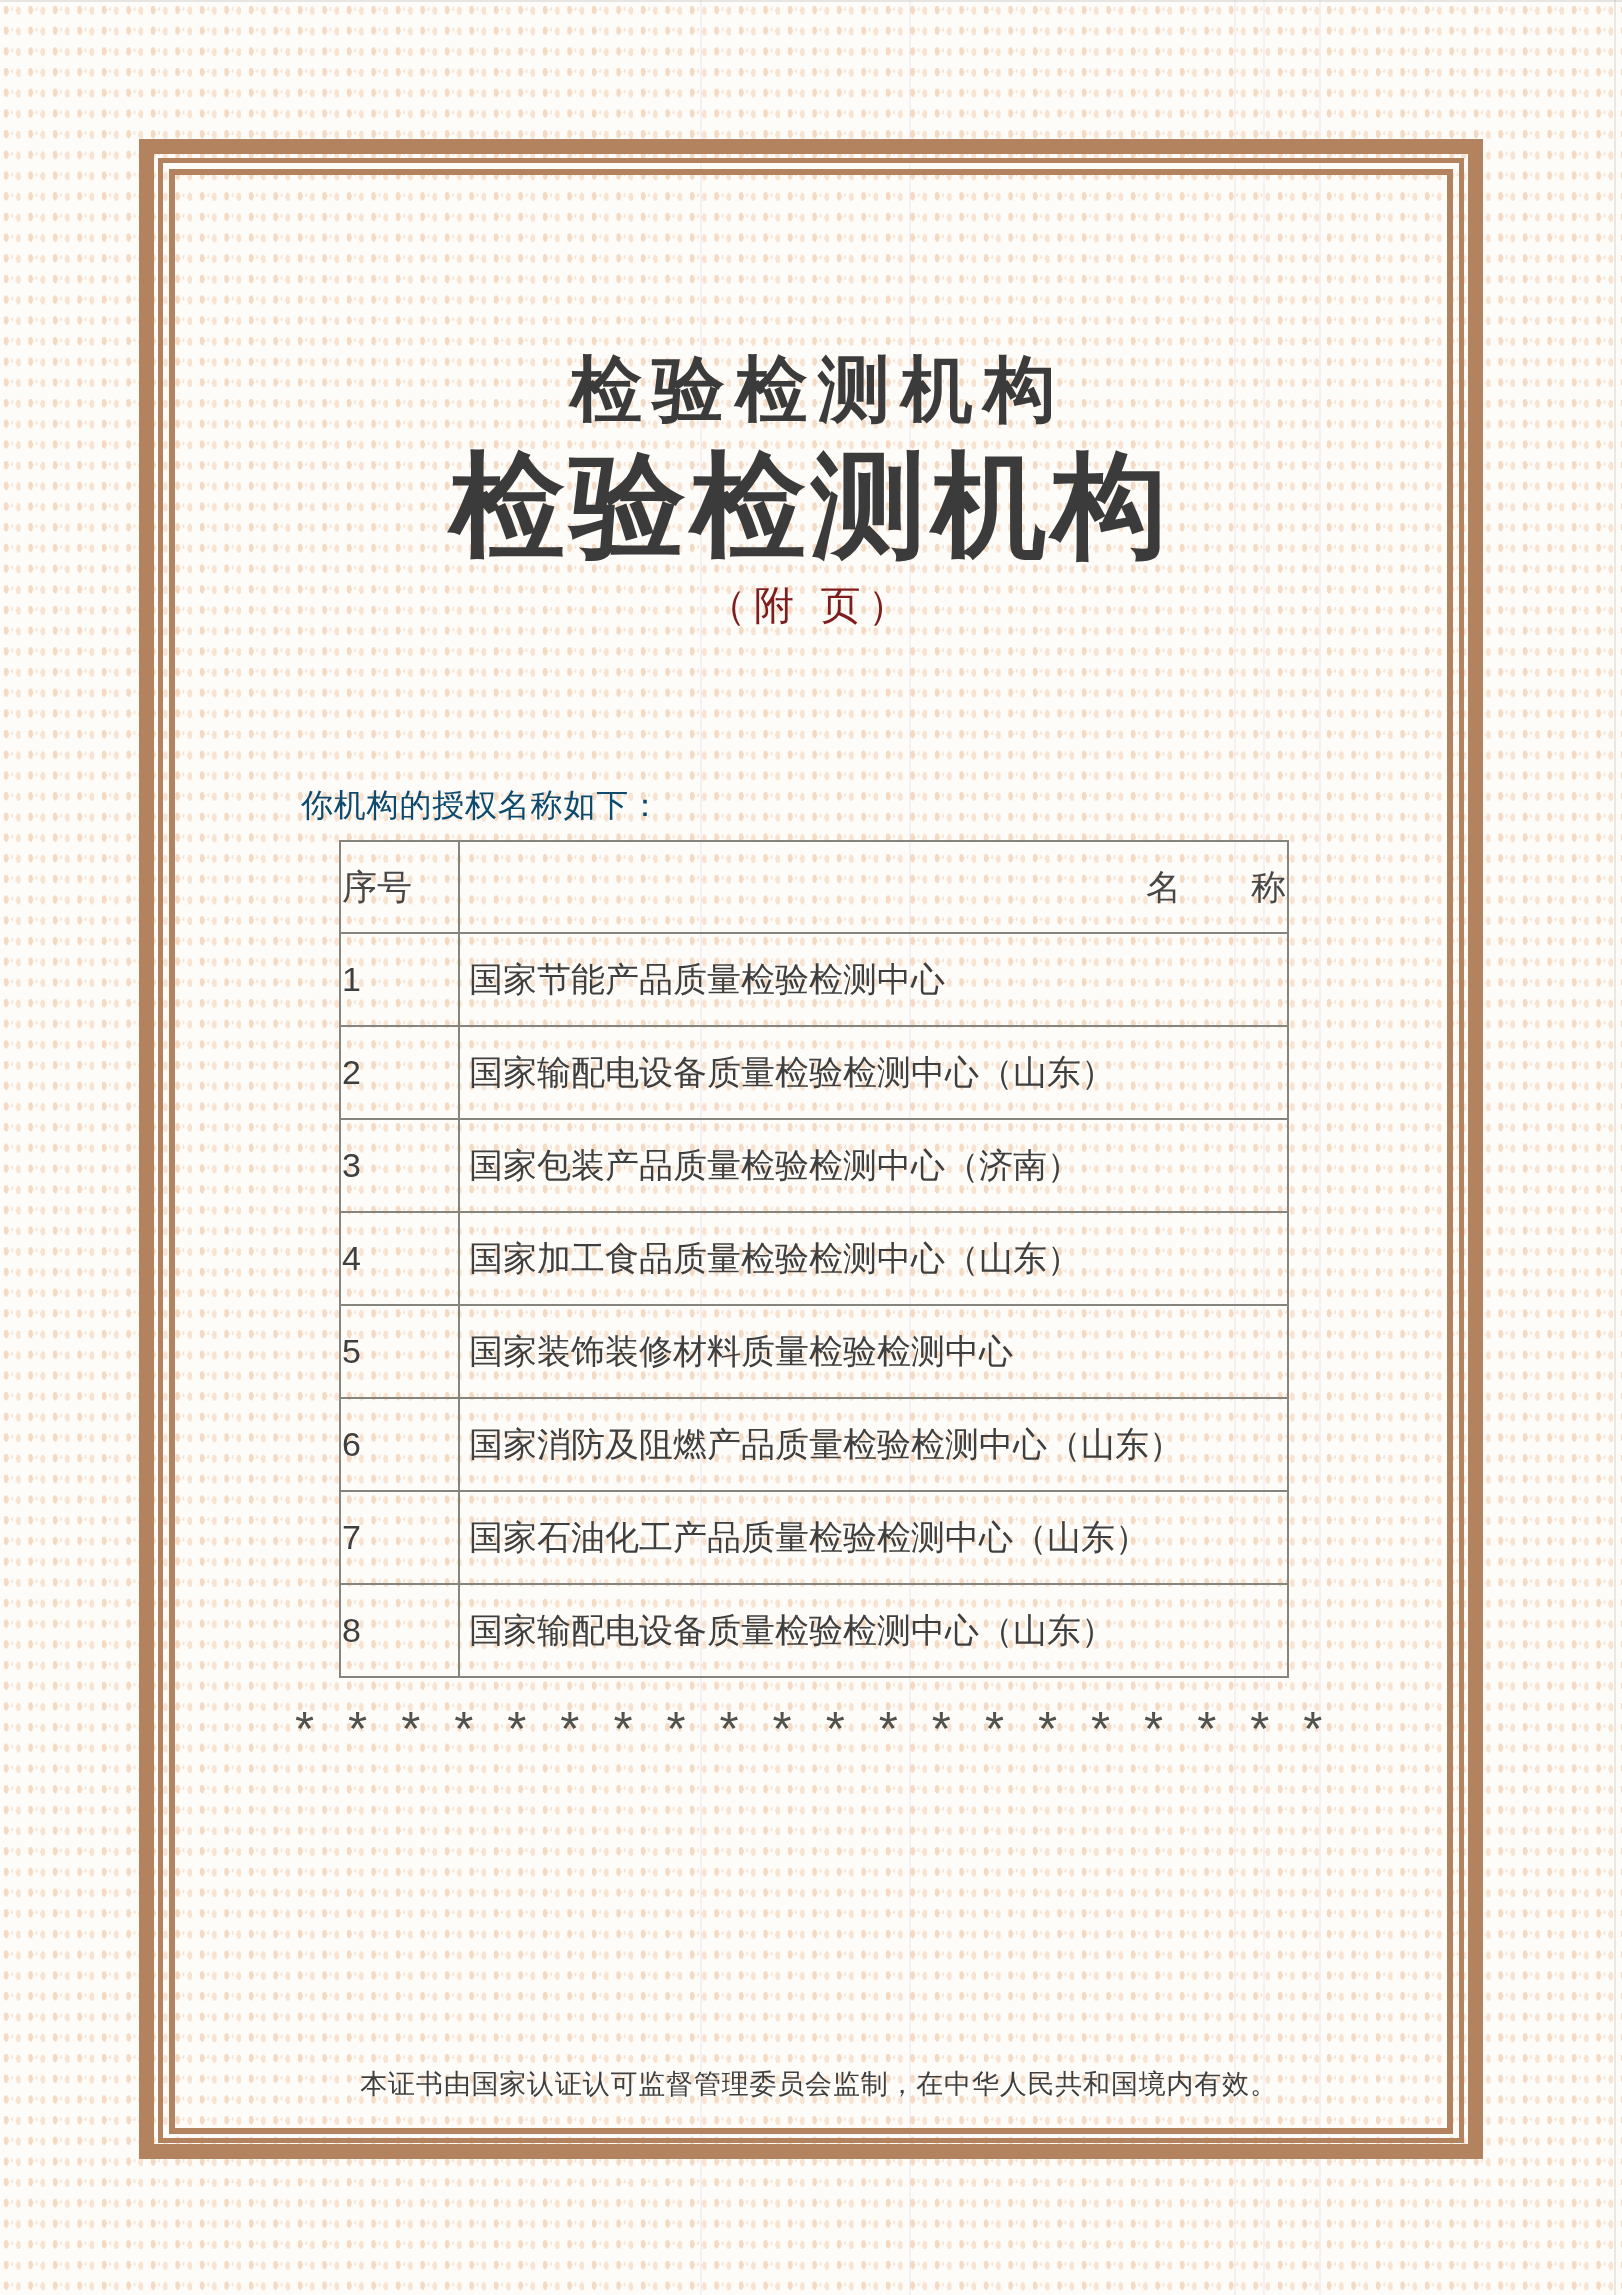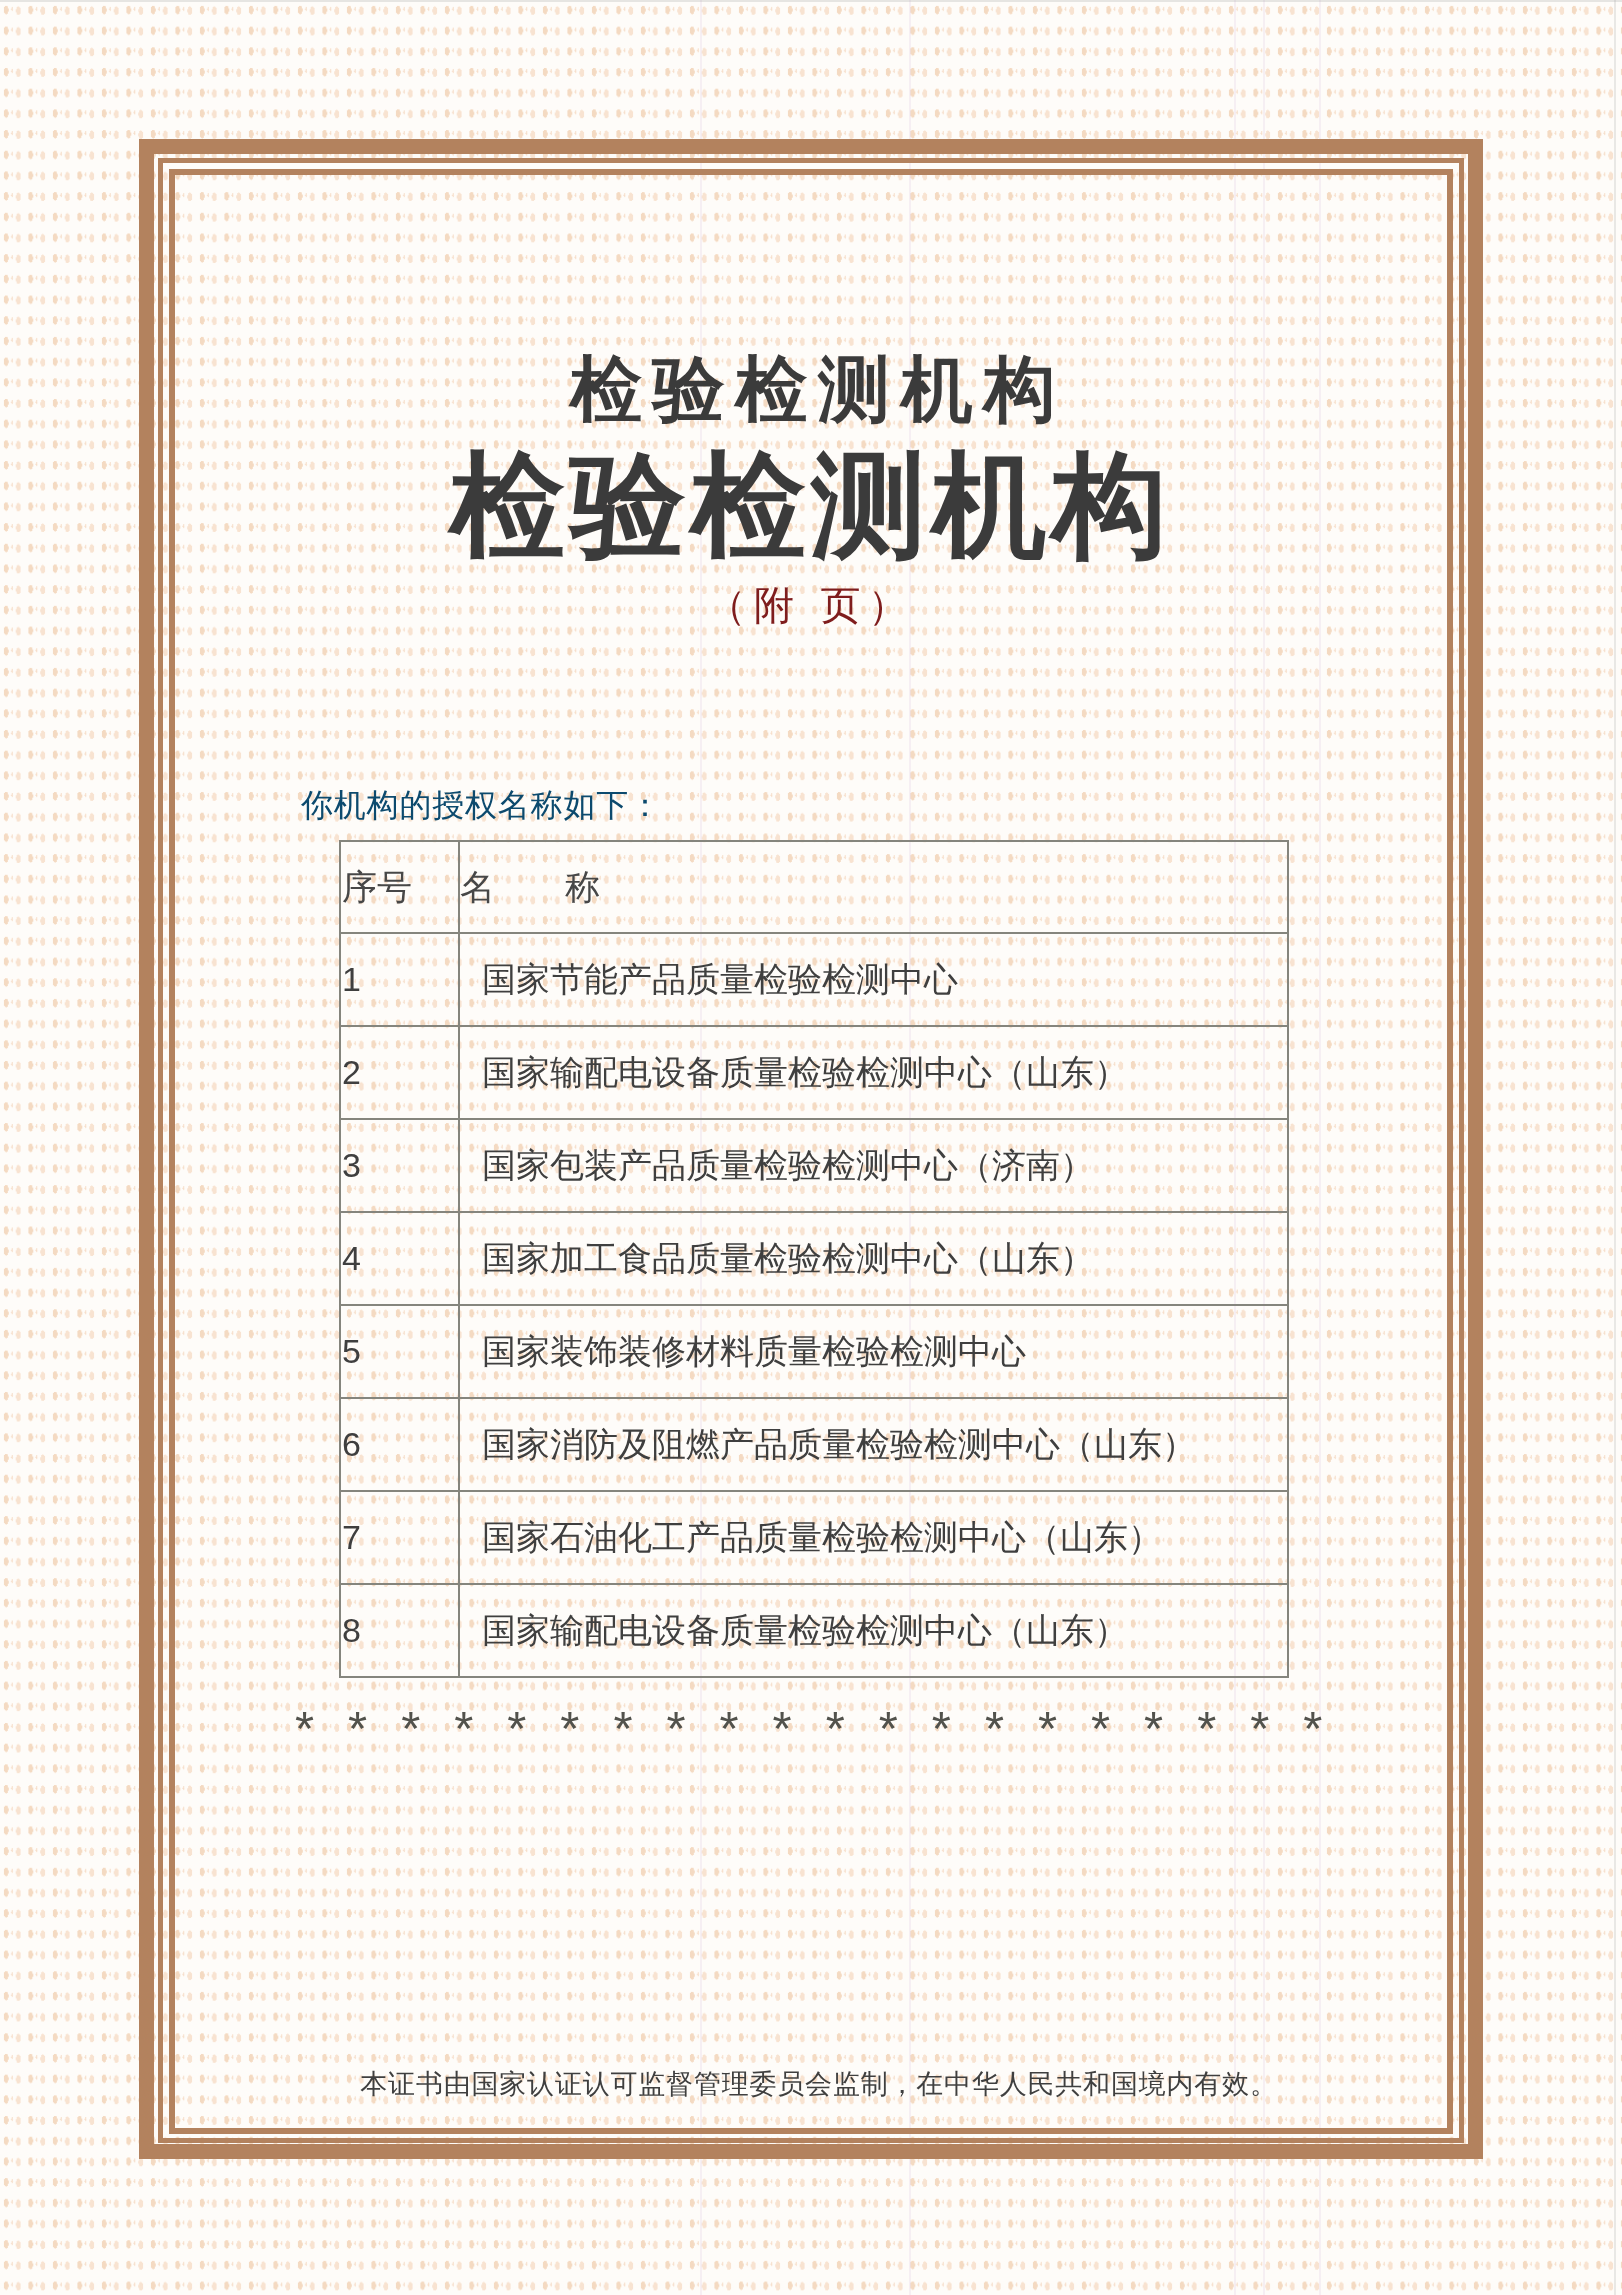--- a/index.html
+++ b/index.html
@@ -58,22 +58,22 @@
     position:absolute;left:339px;top:840px;width:950px;
     border-collapse:collapse;table-layout:fixed;
   }
   table.names th, table.names td{
     border:2.3px solid #85857d;vertical-align:middle;
     font-size:34px;color:#3f3f3f;font-weight:400;
   }
   table.names th{height:88px;font-size:35px;color:#474747;}
   table.names td{height:89px;}
   .col-no{width:115px;text-align:left;}
-  .col-name{text-align:left;padding-left:22px;}
-  th.col-name{text-align:left;padding-left:0;}
+  .col-name{text-align:left;padding-left:9px;}
+  th.col-name{text-align:right;padding-left:0;}
 
   .stars{
     position:absolute;left:295px;top:1700px;width:1071px;
     font-family:"Liberation Sans","DejaVu Sans",sans-serif;
     font-size:49px;letter-spacing:34px;color:#52524c;white-space:nowrap;
   }
   .footer{
     position:absolute;left:8px;top:2066px;width:100%;
     text-align:center;font-size:27px;letter-spacing:0.8px;color:#3f3f3f;
   }

